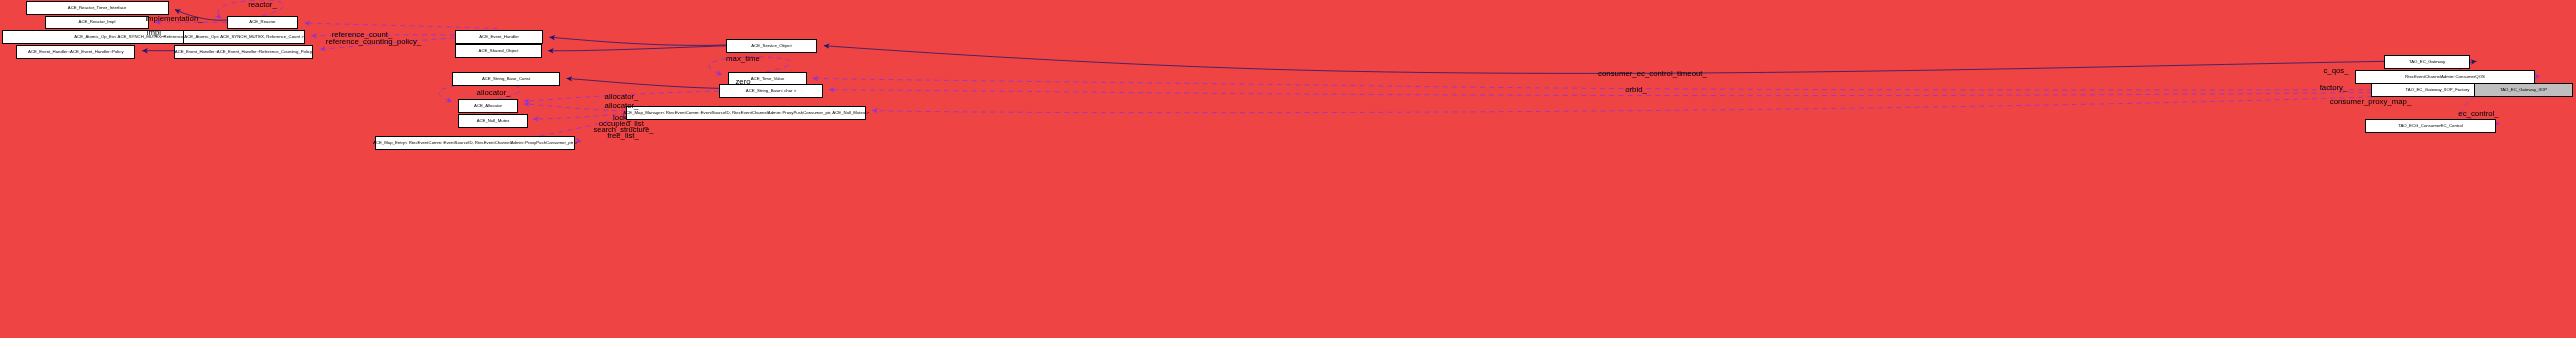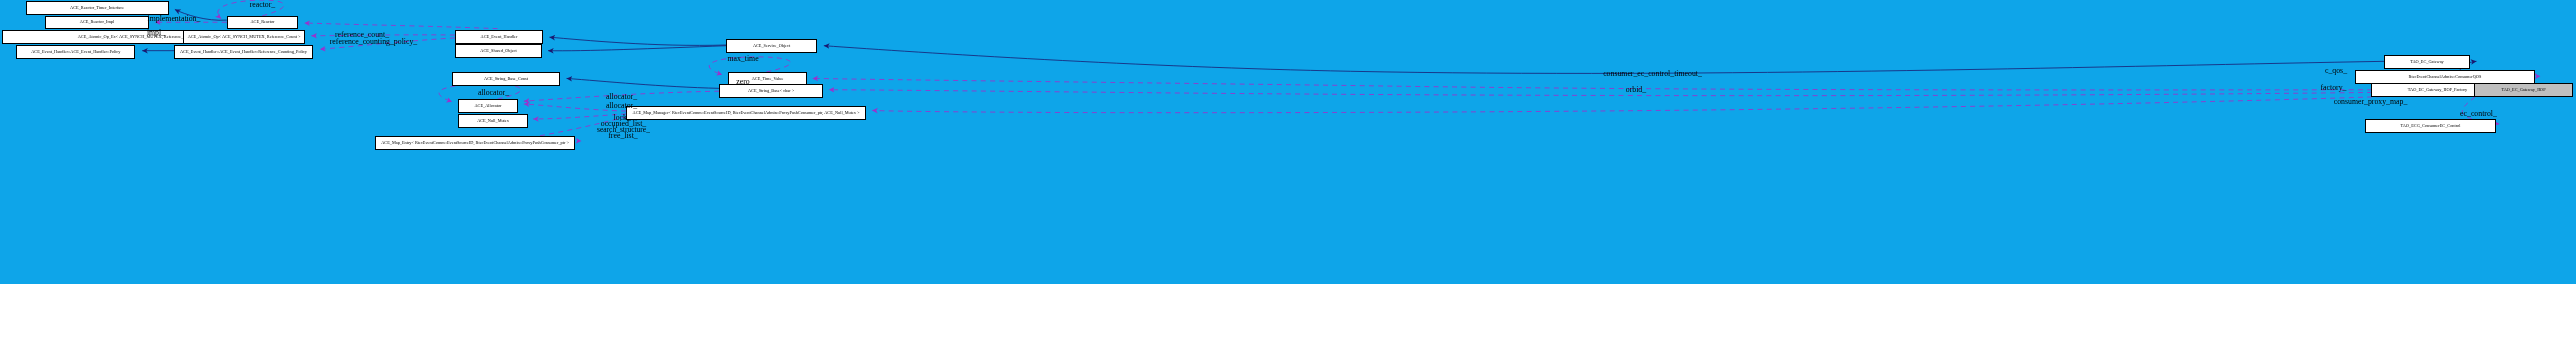--- a/index.html
+++ b/index.html
@@ -1,22 +1,22 @@
 <!DOCTYPE html>
 <html style="font-size:11.4px"><head>
 <meta charset="utf-8">
 <title>TAO_EC_Gateway_IIOP Collaboration Diagram</title>
 <style>
   html,body{margin:0;padding:0;background:#ffffff;}
   #canvas{
     position:relative;
     width:2576px;
-    height:284px;
-    background:#0ea5e9;
-    font-family:Liberation Serif, serif;
+    height:338px;
+    background:#ef4444;
+    font-family:Liberation Sans, sans-serif;
     overflow:hidden;
   }
   svg.edges{
     position:absolute;
     left:0;top:0;
     width:2576px;height:348px;
     pointer-events:none;
   }
   .node{
     position:absolute;

